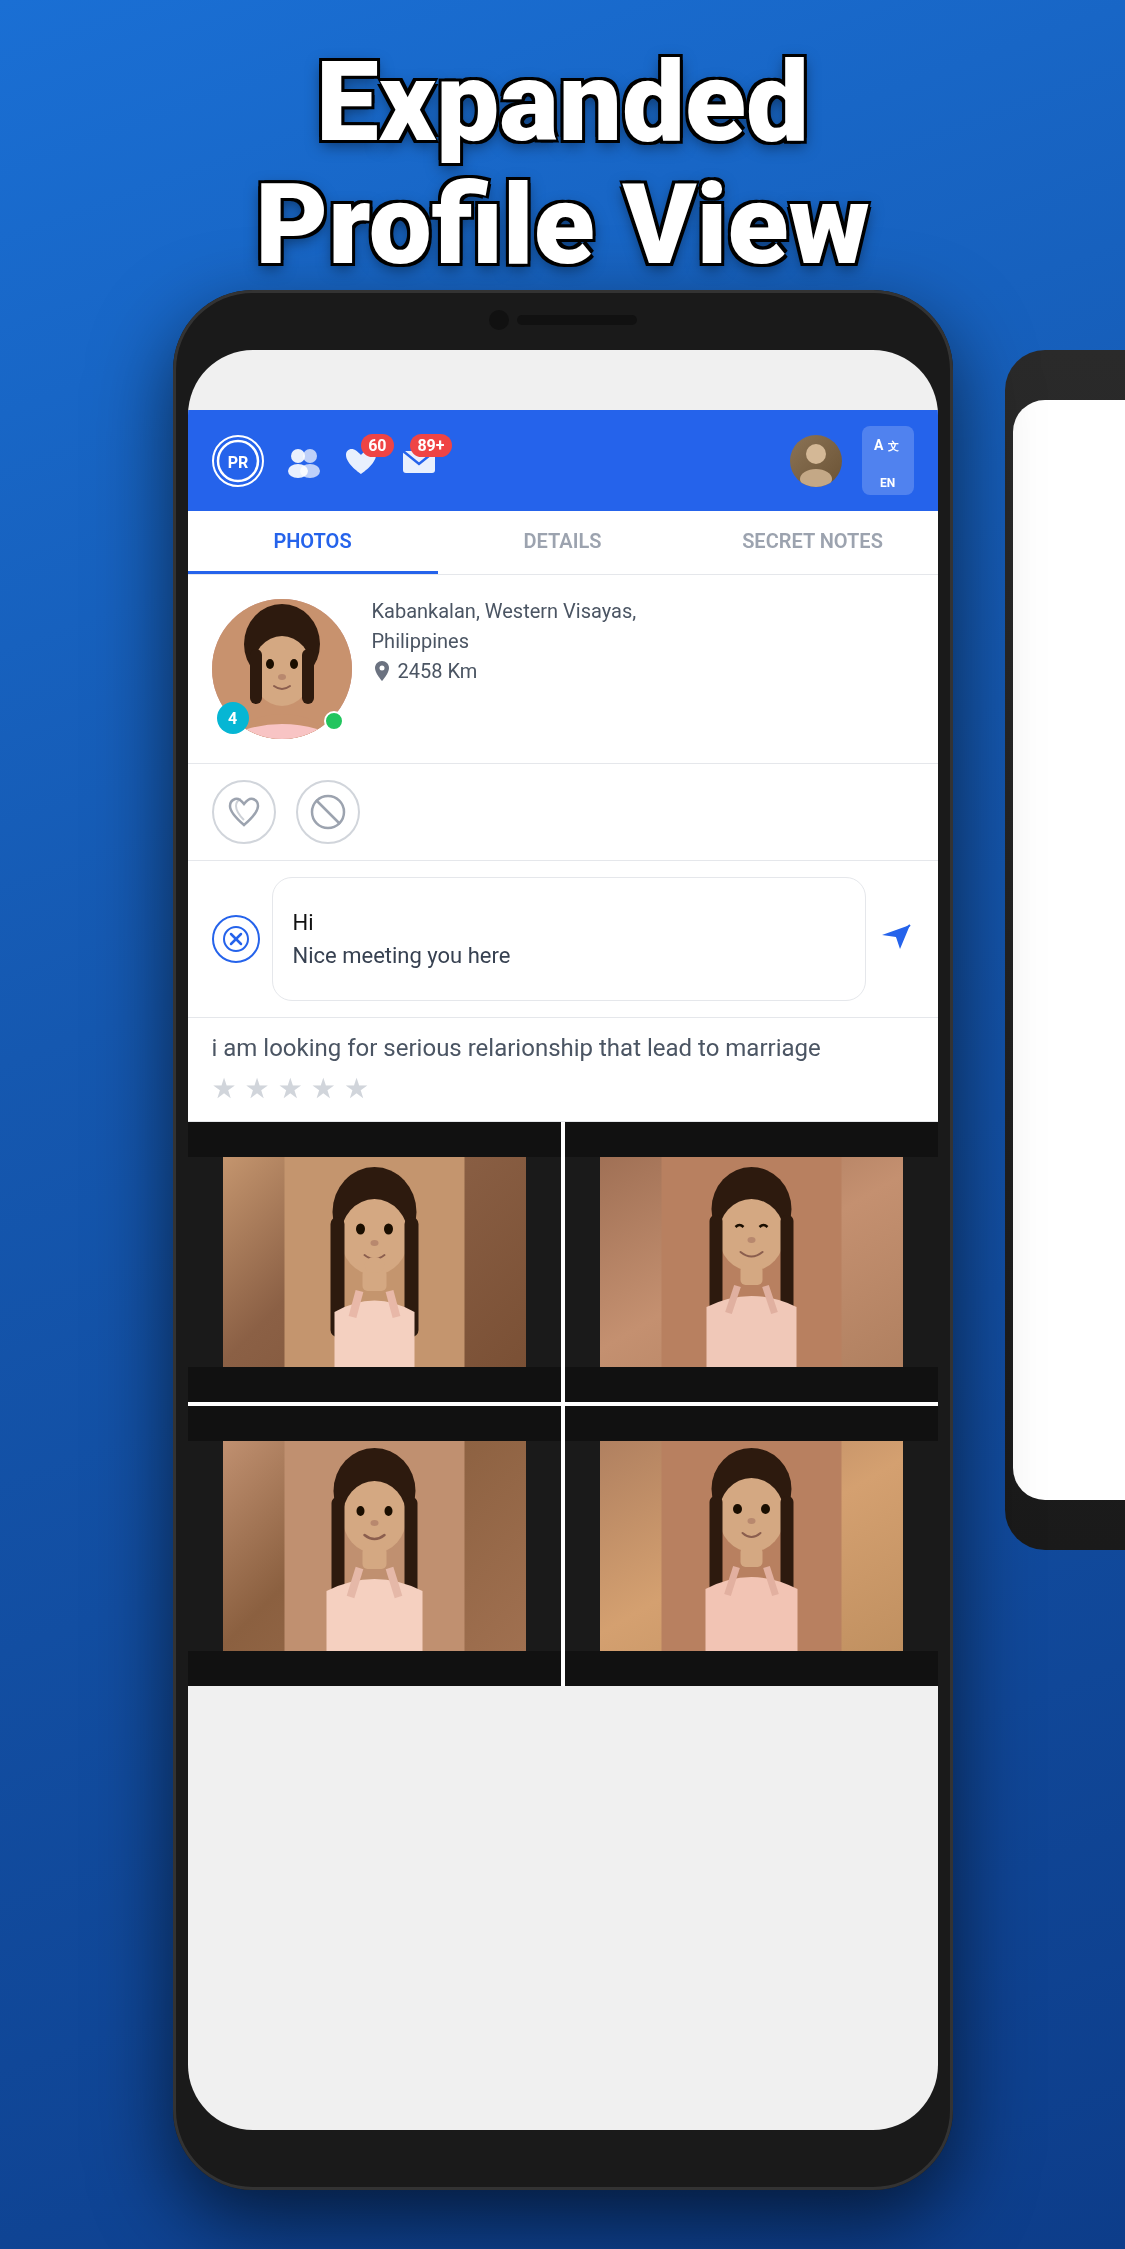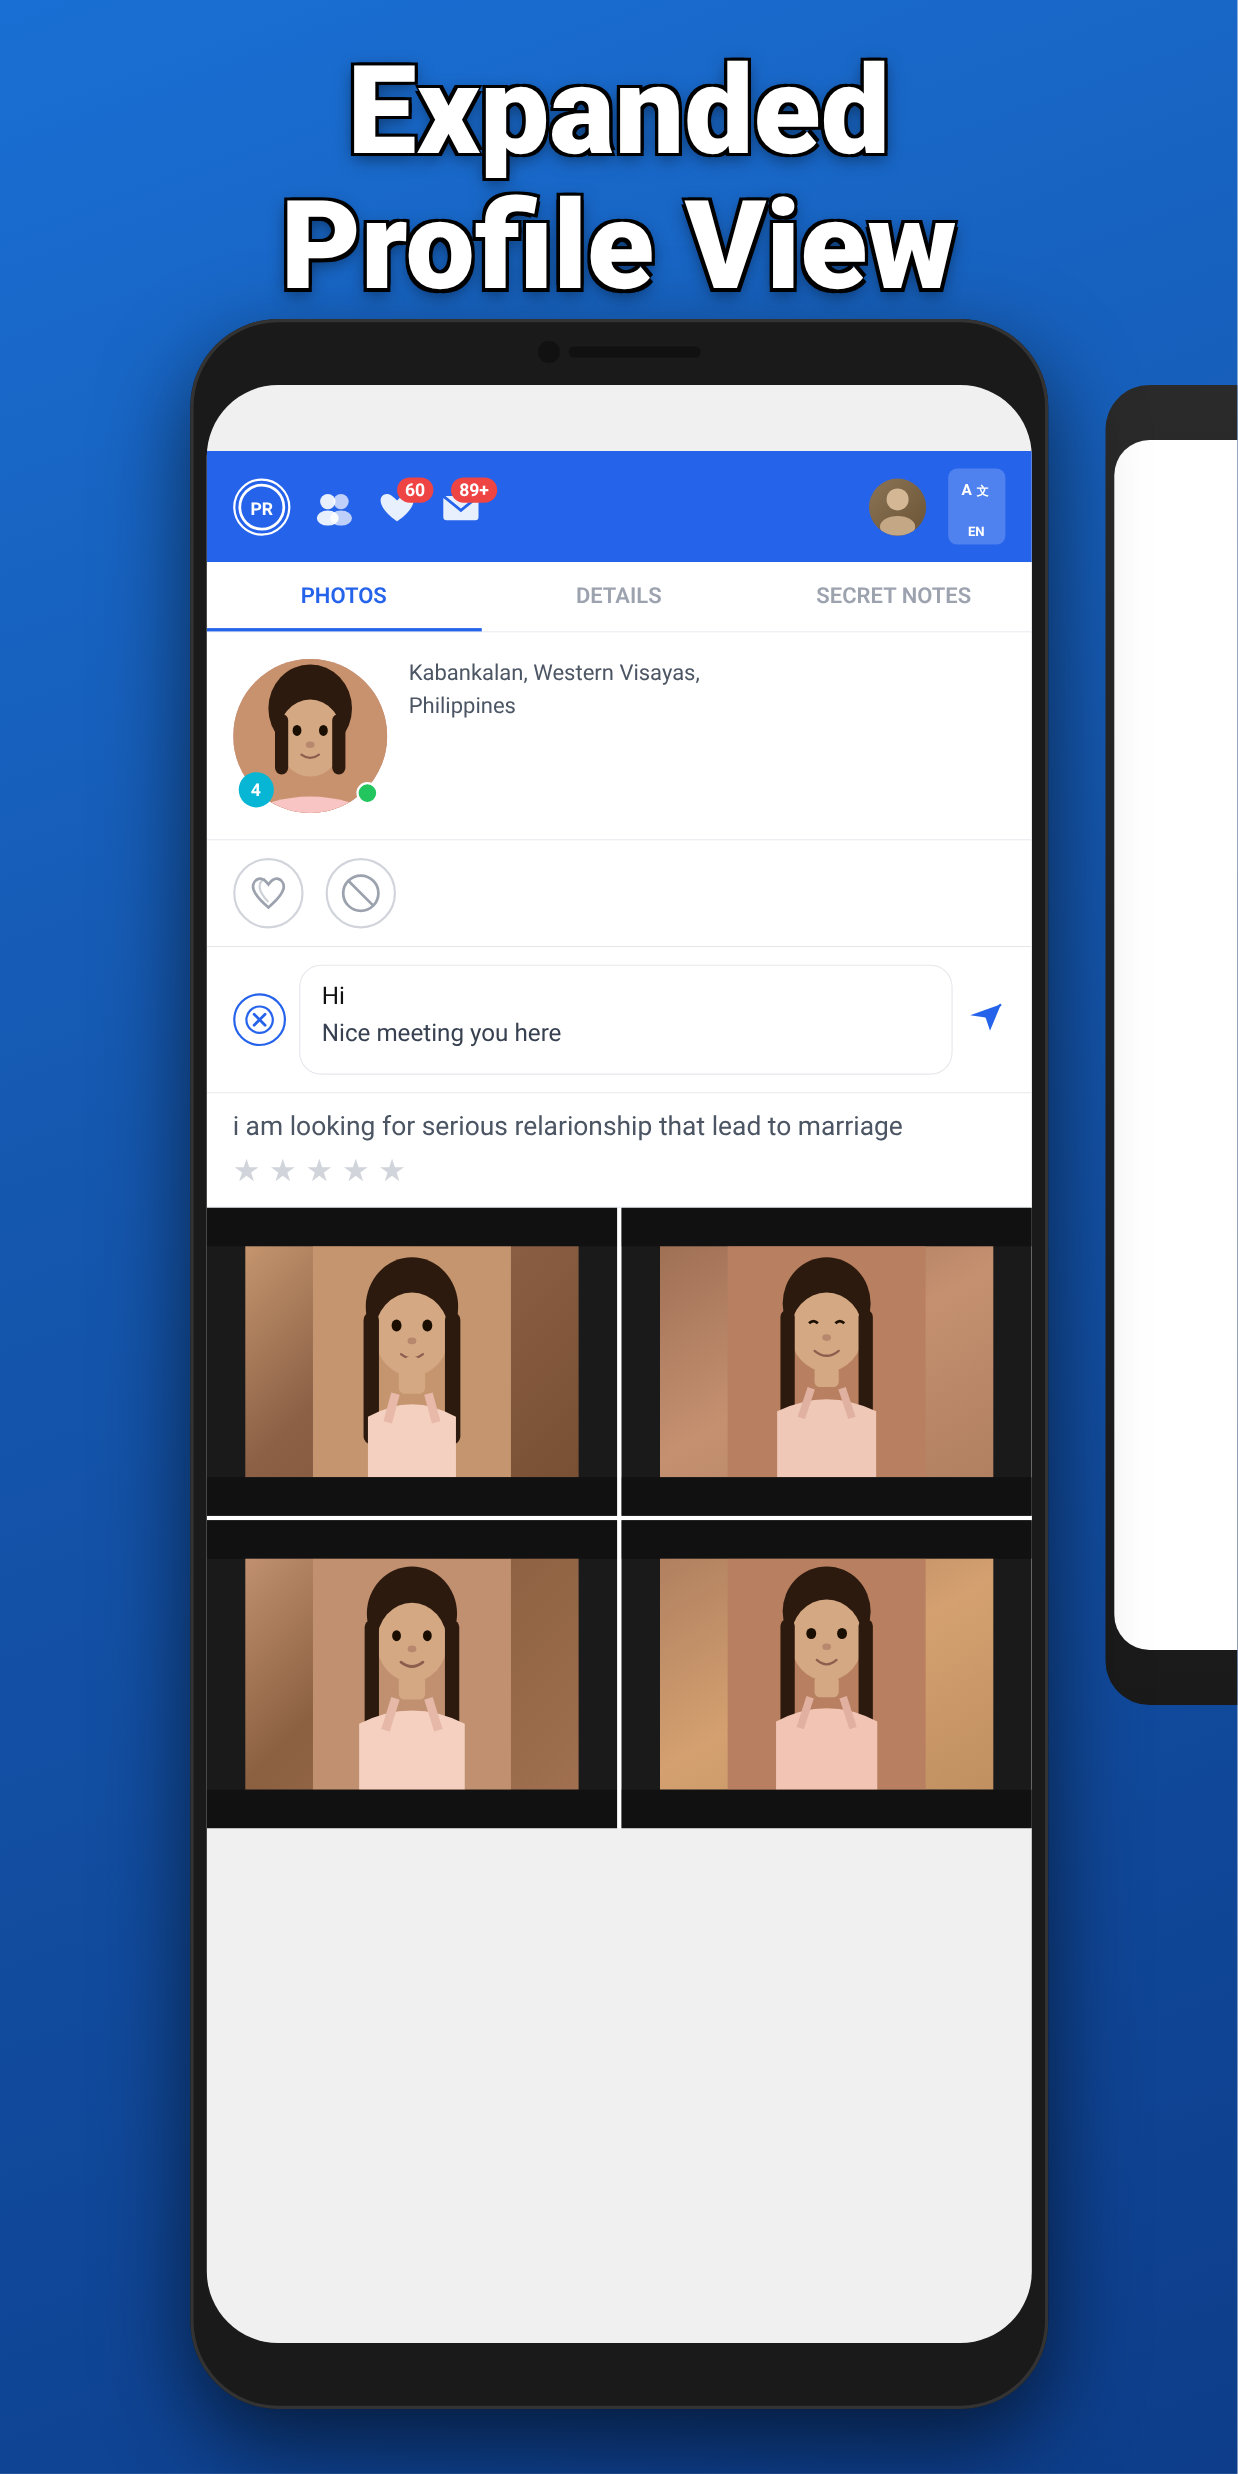--- a/index.html
+++ b/index.html
@@ -303,21 +303,21 @@
       color: #2563eb;
       font-size: 24px;
       flex-shrink: 0;
     }
 
     .message-bubble {
       flex: 1;
       background: white;
       border: 1px solid #e5e7eb;
       border-radius: 20px;
-      padding: 16px 20px;
+      padding: 32px 20px;
       min-height: 100px;
     }
 
     .message-hi {
       font-size: 22px;
       color: #111;
       margin-bottom: 8px;
     }
 
     .message-text {
@@ -530,20 +530,27 @@
             <path d="M35 130 Q70 120 105 130 L105 140 L35 140Z" fill="#f8c4c4"></path>
           </svg>
         </div>
         <div class="photo-count-badge">4</div>
         <div class="online-dot"></div>
       </div>
 
       <div class="profile-info">
         <div class="profile-location">Kabankalan, Western Visayas,</div>
         <div class="profile-location">Philippines</div>
+        <div class="profile-distance">
+          <svg width="20" height="22" viewBox="0 0 20 22" fill="none">
+            <path d="M10 1C6.13 1 3 4.13 3 8c0 5.25 7 13 7 13s7-7.75 7-13c0-3.87-3.13-7-7-7z" fill="#6b7280"></path>
+            <circle cx="10" cy="8" r="2.5" fill="white"></circle>
+          </svg>
+          <span>2458 Km</span>
+        </div>
       </div>
     </div>
 
     <div class="action-buttons">
 
       <div class="action-btn">
         <svg width="42" height="38" viewBox="0 0 42 38" fill="none">
           <path d="M12 6C9 7 7 10 7 13C7 19 14 26 21 32C28 26 35 19 35 13C35 10 33 7 30 6C27 5 24 7 21 11C18 7 15 5 12 6Z" stroke="#9ca3af" stroke-width="2.5" fill="none"></path>
           <path d="M18 6C15 7 13 10 13 13C13 19 20 26 21 27" stroke="#9ca3af" stroke-width="2" fill="none" opacity="0.5"></path>
         </svg>

